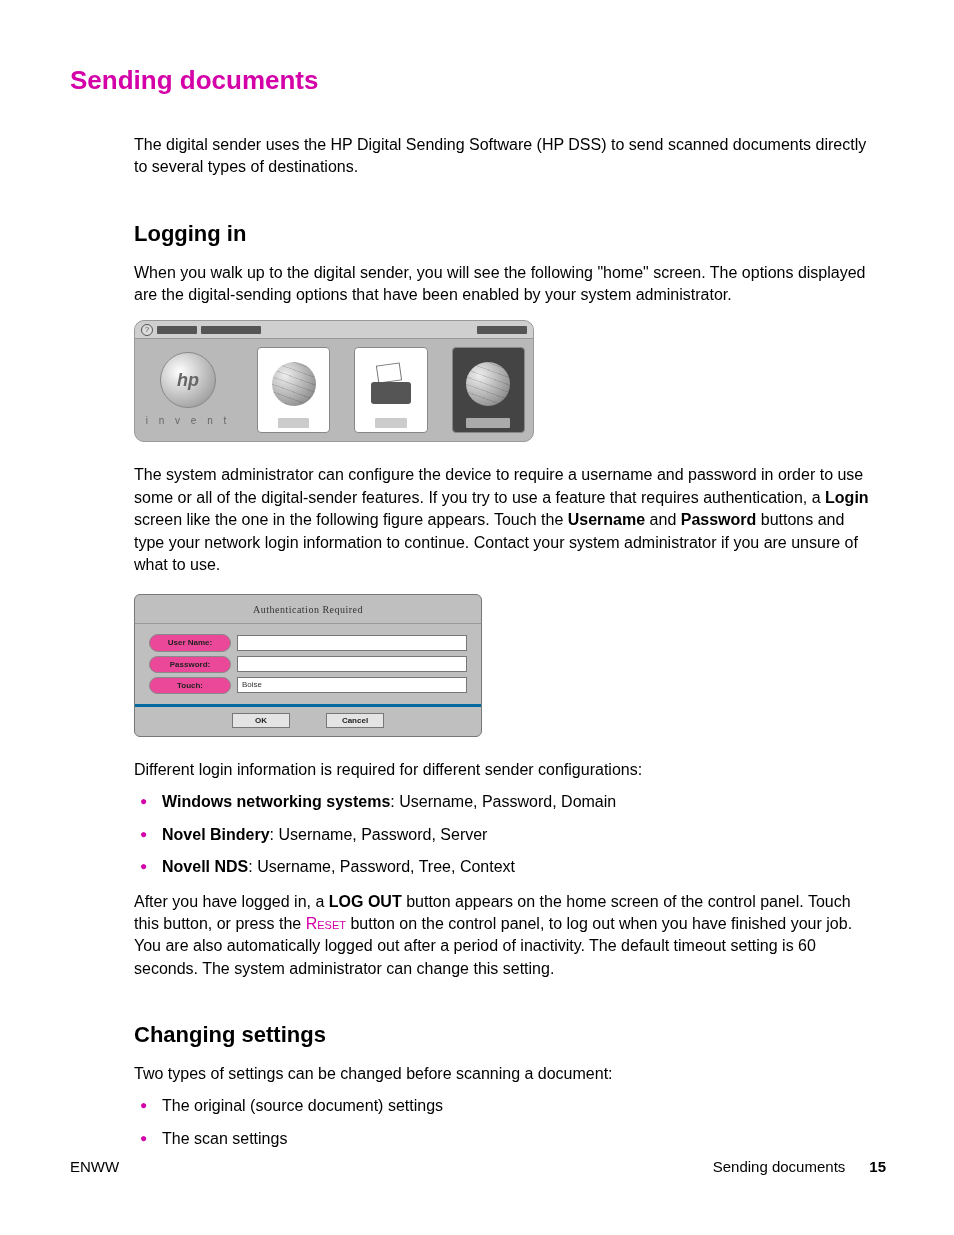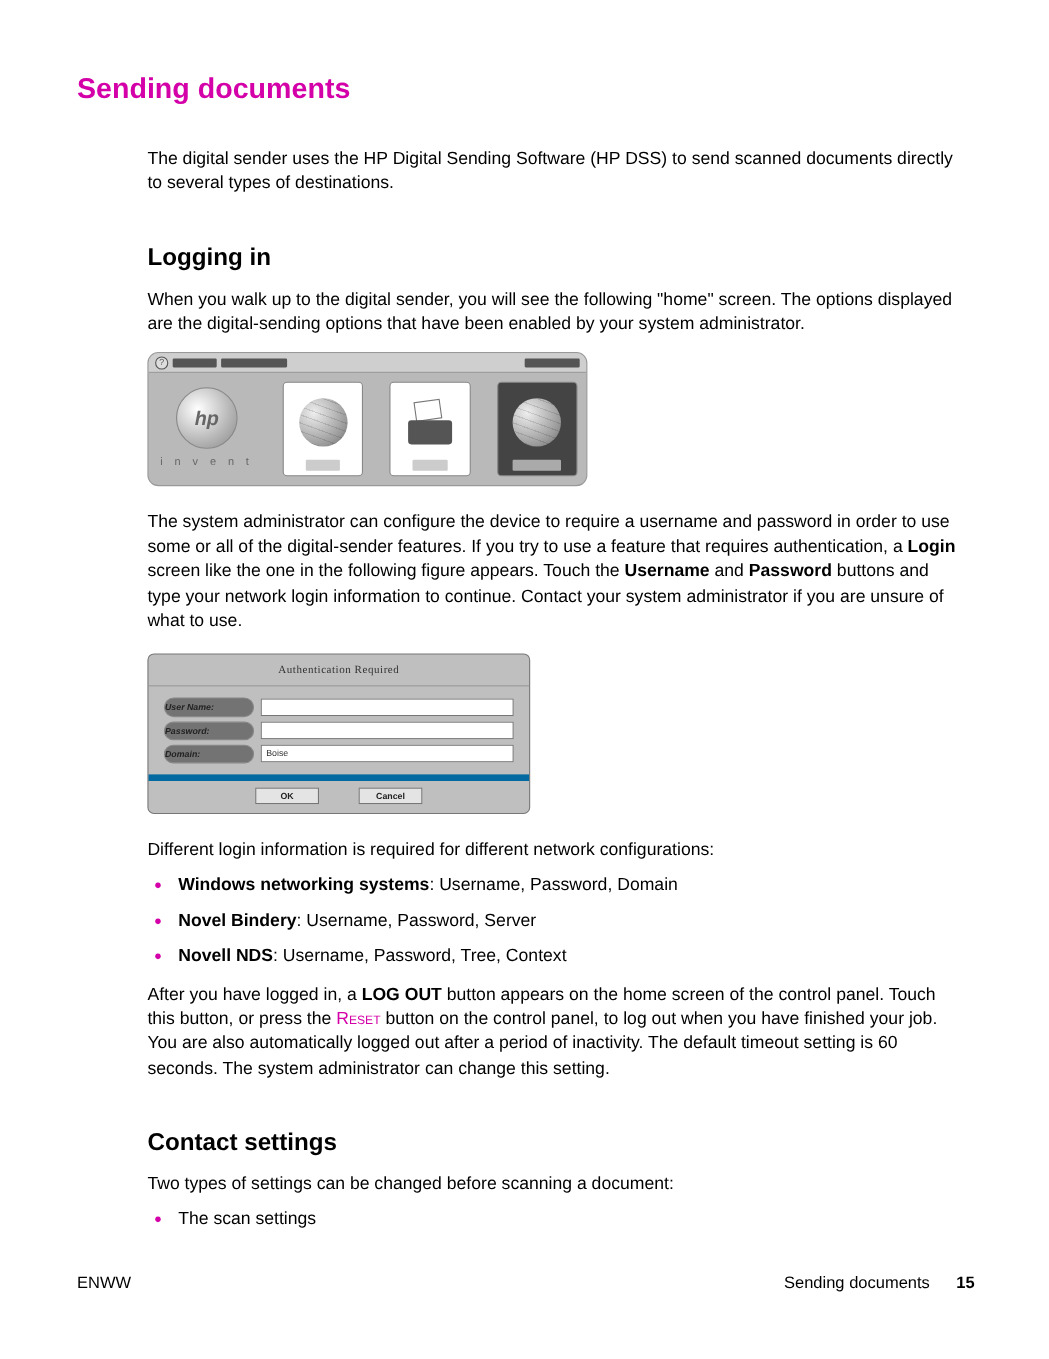--- a/index.html
+++ b/index.html
@@ -138,31 +138,30 @@
   }
   .fig-login .title {
     text-align:center; font-size:10px; color:#333; padding:2px 0 6px 0;
     border-bottom:1px solid #999;
     font-family: "Times New Roman", serif;
     letter-spacing: .5px;
   }
   .fig-login .rows { padding:10px 14px 6px 14px; }
   .fig-login .row { display:flex; align-items:center; gap:6px; margin-bottom:4px; }
   .fig-login .lab {
-    width:82px; font-size:8px; text-align:left; color:#222;
-    background:#737373; border:1px solid #888; border-radius:9px; padding:2px 0;
+    width:82px; font-size:8px; text-align:center; color:#222;
+    background:#ec4899; border:1px solid #888; border-radius:9px; padding:2px 0;
     font-weight:bold;
-    font-style:italic;
   }
   .fig-login .field {
     flex:1; height:16px; background:#fff; border:1px solid #777;
     font-size:8px; padding:1px 4px; color:#333;
   }
   .fig-login .btnrow {
-    border-top:6px solid #0369a1; padding:6px 0 8px 0;
+    border-top:3px solid #0369a1; padding:6px 0 8px 0;
     display:flex; justify-content:center; gap:36px;
   }
   .fig-login .btn {
     width:58px; font-size:8px; text-align:center; background:#e4e4e4;
     border:1px solid #777; padding:1px 0; font-weight:bold; color:#222;
   }
 </style>
 </head>
 <body>
 
@@ -223,47 +222,48 @@
     <div class="rows">
       <div class="row">
         <div class="lab">User Name:</div>
         <div class="field"></div>
       </div>
       <div class="row">
         <div class="lab">Password:</div>
         <div class="field"></div>
       </div>
       <div class="row">
-        <div class="lab">Domain:</div>
+        <div class="lab">Touch:</div>
         <div class="field">Boise</div>
       </div>
     </div>
     <div class="btnrow">
       <div class="btn">OK</div>
       <div class="btn">Cancel</div>
     </div>
   </div>
 
-  <p>Different login information is required for different network configurations:</p>
+  <p>Different login information is required for different sender configurations:</p>
 
   <ul class="bullets">
     <li><span class="bold">Windows networking systems</span><span>: Username, Password, Domain</span></li>
     <li><span class="bold">Novel Bindery</span><span>: Username, Password, Server</span></li>
     <li><span class="bold">Novell NDS</span><span>: Username, Password, Tree, Context</span></li>
   </ul>
 
   <p>
     <span>After you have logged in, a </span><span class="bold">LOG OUT</span><span> button appears on the home screen of the control panel. Touch this button, or press the </span><span class="smallcaps">Reset</span><span> button on the control panel, to log out when you have finished your job. You are also automatically logged out after a period of inactivity. The default timeout setting is 60 seconds. The system administrator can change this setting.</span>
   </p>
 
-  <h2 class="h2">Contact settings</h2>
+  <h2 class="h2">Changing settings</h2>
 
   <p>Two types of settings can be changed before scanning a document:</p>
 
   <ul class="bullets">
+    <li>The original (source document) settings</li>
     <li>The scan settings</li>
   </ul>
 </div>
 
 <div class="footer">
   <div>ENWW</div>
   <div class="right">
     <span>Sending documents</span>
     <span class="pn">15</span>
   </div>

